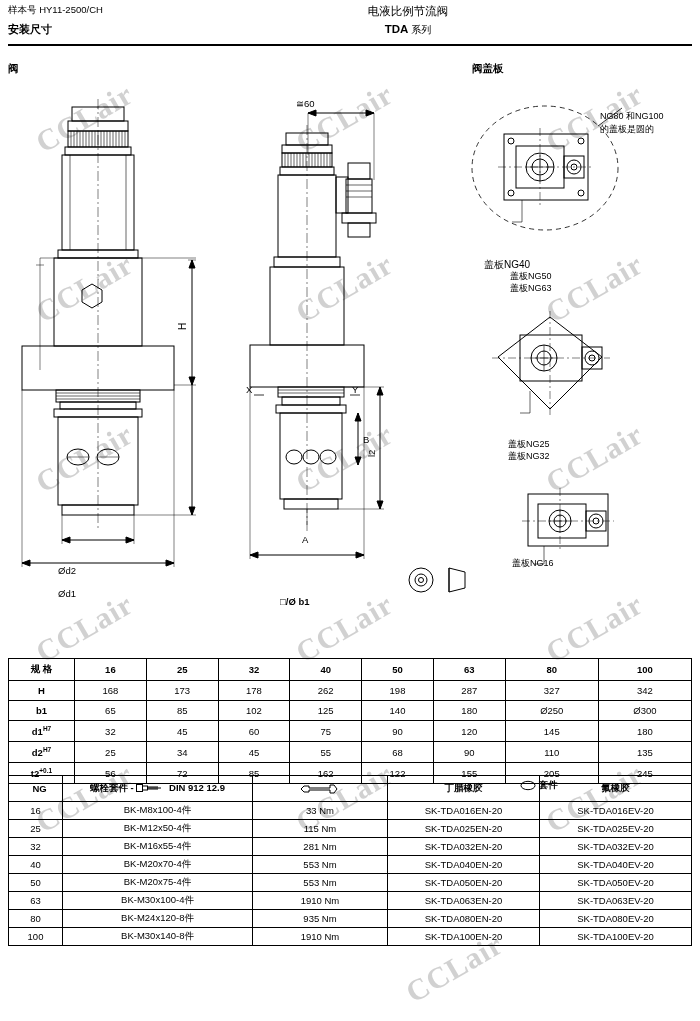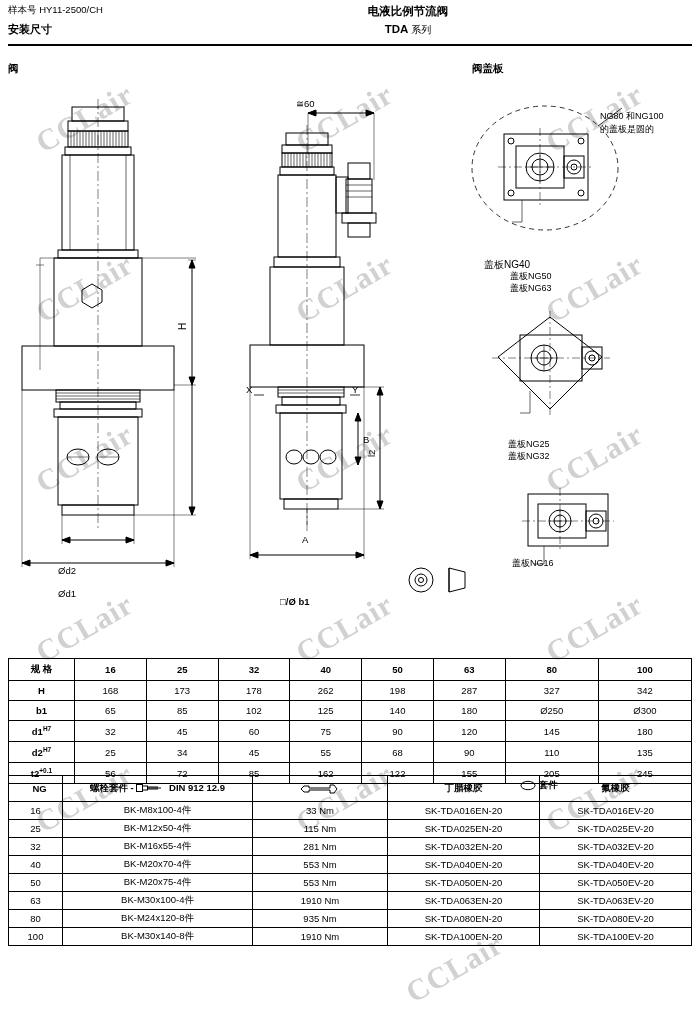--- a/index.html
+++ b/index.html
@@ -12,21 +12,21 @@
     overflow:hidden;
   }
   .page { position:relative; width:700px; height:1021px; }
 
   
   .hdr { position:absolute; left:8px; top:4px; width:684px; height:40px; }
   .hdr-left { position:absolute; left:0; top:0; width:250px; }
   .hdr-left .l1 { font-size:9.5px; }
   .hdr-left .l2 { font-size:11px; font-weight:bold; margin-top:5px; }
   .hdr-center { position:absolute; left:250px; top:0; width:300px; text-align:left; }
-  .hdr-center .c1 { font-size:11.5px; font-weight:bold; text-align:center; }
+  .hdr-center .c1 { font-size:11.5px; font-weight:normal; text-align:center; }
   .hdr-center .c2 { font-size:11.5px; font-weight:bold; text-align:center; margin-top:4px;}
   .hdr-rule { position:absolute; left:8px; top:44px; width:684px; height:2px; background:#000; }
 
   .sec-label { position:absolute; font-size:10.5px; font-weight:bold; }
 
   
   .wm {
     position:absolute; color:#c9c9c9; font-weight:bold;
     font-family:"Liberation Serif", serif;
     font-size:30px; letter-spacing:1px;

